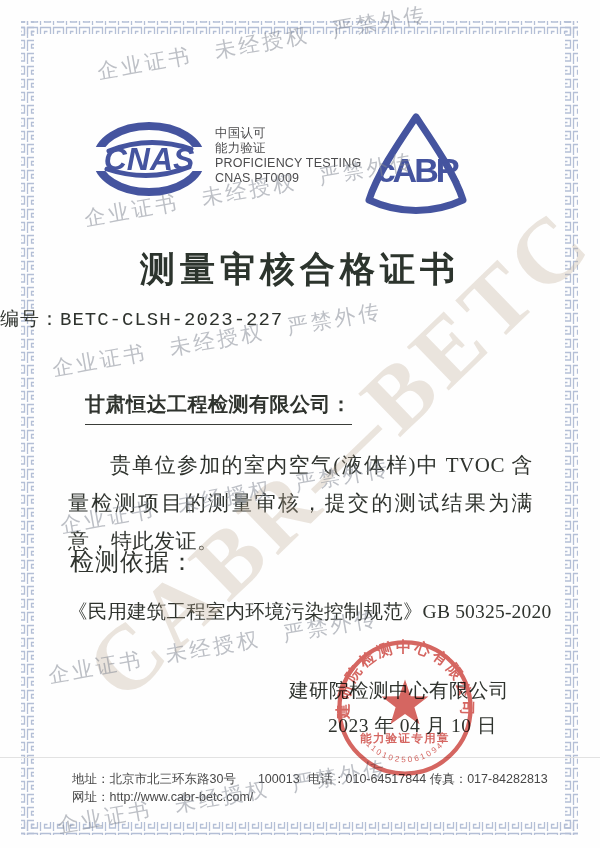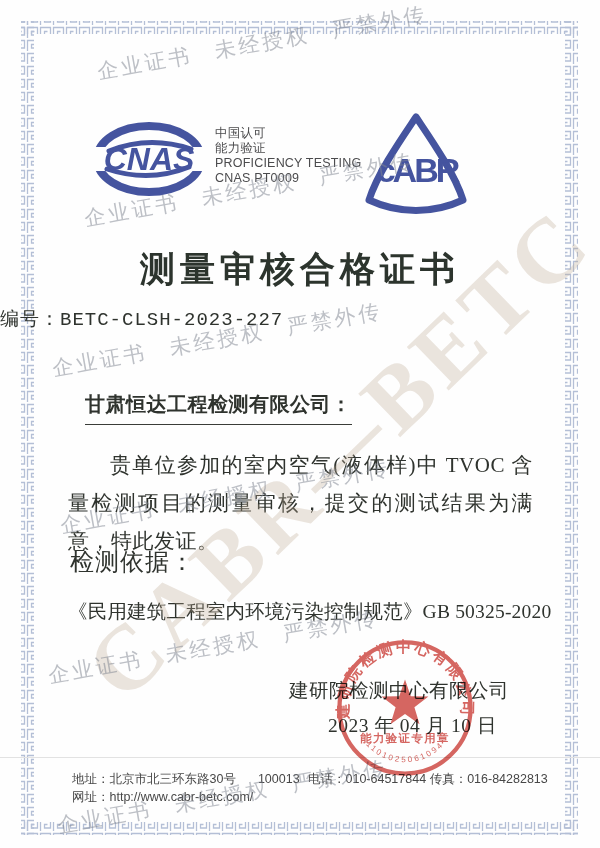--- a/index.html
+++ b/index.html
@@ -151,16 +151,16 @@
     <div>
       <span>地址：</span><span>北京市北三环东路30号</span><span class="gap"></span><span>100013</span>
     </div>
     <div>
       <span>网址：</span><span>http://www.cabr-betc.com/</span>
     </div>
   </div>
   <div class="col-right">
     <div>
       <span>电话：</span><span>010-64517844</span>
-      <span>传真：</span><span>016-84282813</span>
+      <span>传真：</span><span>017-84282813</span>
     </div>
   </div>
 </div>
 
 </body></html>

